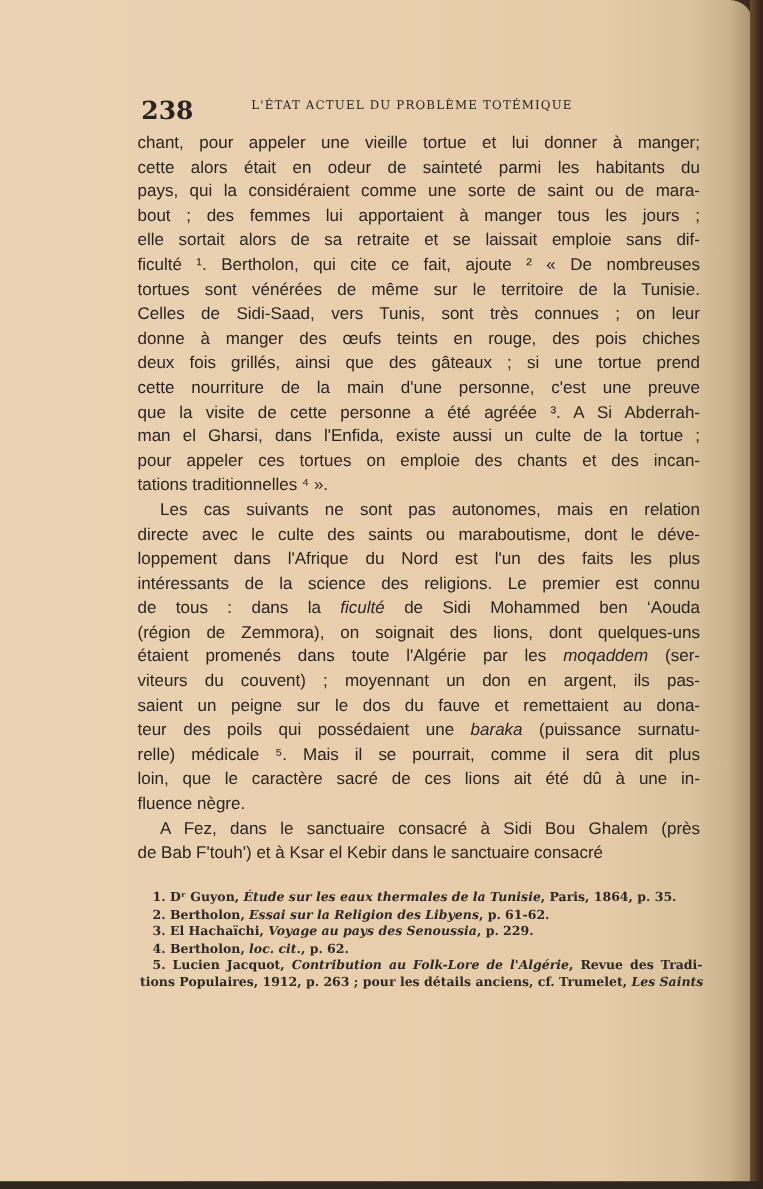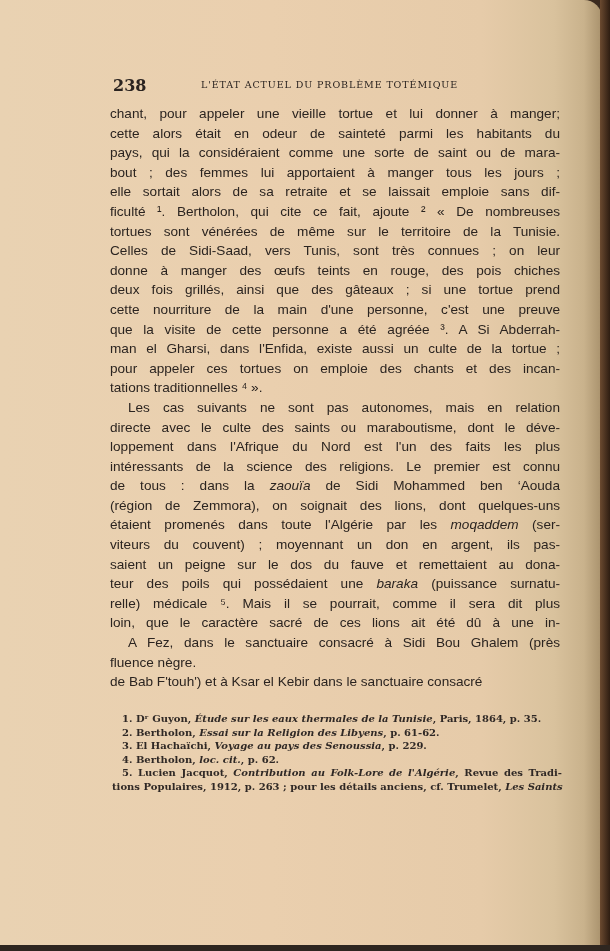--- a/index.html
+++ b/index.html
@@ -20,21 +20,21 @@
   }
   .bottom-edge {
     position: absolute; left: 0; bottom: 0; width: 610px; height: 6px;
     background: #2e2620;
   }
   .header {
     position: absolute; left: 113px; top: 76px; width: 445px; height: 20px;
     font-family: "DejaVu Serif", serif; color: #2a2320;
   }
   .page-number {
-    position: absolute; left: 0; top: 0; font-size: 16px; font-weight: bold;
+    position: absolute; left: 0; top: 0; font-size: 20px; font-weight: bold;
   }
   .running-title {
     position: absolute; left: 88px; top: 3px;
     font-size: 9.5px; letter-spacing: 0.9px; font-variant: small-caps; text-transform: uppercase; text-align: right;
   }
   .body-text {
     position: absolute; left: 110px; top: 104px; width: 450px;
     font-family: Liberation Sans, sans-serif; font-size: 13.6px; line-height: 19.6px;
     color: #2b2420; text-align: justify;
   }
@@ -73,30 +73,30 @@
       <span class="line">deux fois grillés, ainsi que des gâteaux ; si une tortue prend</span>
       <span class="line">cette nourriture de la main d'une personne, c'est une preuve</span>
       <span class="line">que la visite de cette personne a été agréée ³. A Si Abderrah-</span>
       <span class="line">man el Gharsi, dans l'Enfida, existe aussi un culte de la tortue ;</span>
       <span class="line">pour appeler ces tortues on emploie des chants et des incan-</span>
       <span class="line last">tations traditionnelles ⁴ ».</span>
       <span class="line indent">Les cas suivants ne sont pas autonomes, mais en relation</span>
       <span class="line">directe avec le culte des saints ou maraboutisme, dont le déve-</span>
       <span class="line">loppement dans l'Afrique du Nord est l'un des faits les plus</span>
       <span class="line">intéressants de la science des religions. Le premier est connu</span>
-      <span class="line"><span>de tous : dans la </span><i>zaouïa</i><span> de Sidi Mohammed ben ‘Aouda</span></span>
+      <span class="line"><span>de tous : dans la </span><i>ficulté</i><span> de Sidi Mohammed ben ‘Aouda</span></span>
       <span class="line">(région de Zemmora), on soignait des lions, dont quelques-uns</span>
       <span class="line"><span>étaient promenés dans toute l'Algérie par les </span><i>moqaddem</i><span> (ser-</span></span>
       <span class="line">viteurs du couvent) ; moyennant un don en argent, ils pas-</span>
       <span class="line">saient un peigne sur le dos du fauve et remettaient au dona-</span>
       <span class="line"><span>teur des poils qui possédaient une </span><i>baraka</i><span> (puissance surnatu-</span></span>
       <span class="line">relle) médicale ⁵. Mais il se pourrait, comme il sera dit plus</span>
       <span class="line">loin, que le caractère sacré de ces lions ait été dû à une in-</span>
+      <span class="line last">fluence nègre.</span>
       <span class="line indent">A Fez, dans le sanctuaire consacré à Sidi Bou Ghalem (près</span>
-      <span class="line last">fluence nègre.</span>
       <span class="line last">de Bab F'touh') et à Ksar el Kebir dans le sanctuaire consacré</span>
     </div>
 
   <div class="footnotes" id="footnotes">
       <span class="fn-line fn-indent"><span>1. Dʳ Guyon, </span><i>Étude sur les eaux thermales de la Tunisie</i><span>, Paris, 1864, p. 35.</span></span>
       <span class="fn-line fn-indent"><span>2. Bertholon, </span><i>Essai sur la Religion des Libyens</i><span>, p. 61-62.</span></span>
       <span class="fn-line fn-indent"><span>3. El Hachaïchi, </span><i>Voyage au pays des Senoussia</i><span>, p. 229.</span></span>
       <span class="fn-line fn-indent"><span>4. Bertholon, </span><i>loc. cit.</i><span>, p. 62.</span></span>
       <span class="fn-line just fn-indent"><span>5. Lucien Jacquot, </span><i>Contribution au Folk-Lore de l'Algérie</i><span>, Revue des Tradi-</span></span>
       <span class="fn-line just"><span>tions Populaires, 1912, p. 263 ; pour les détails anciens, cf. Trumelet, </span><i>Les Saints</i><span></span></span>

